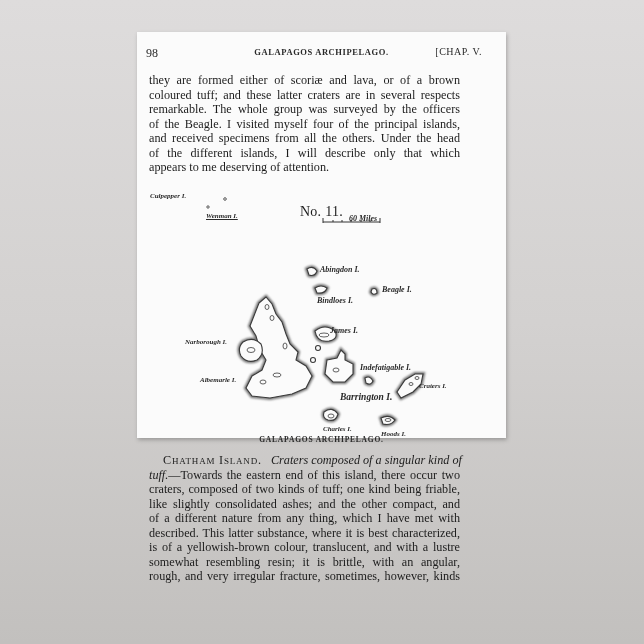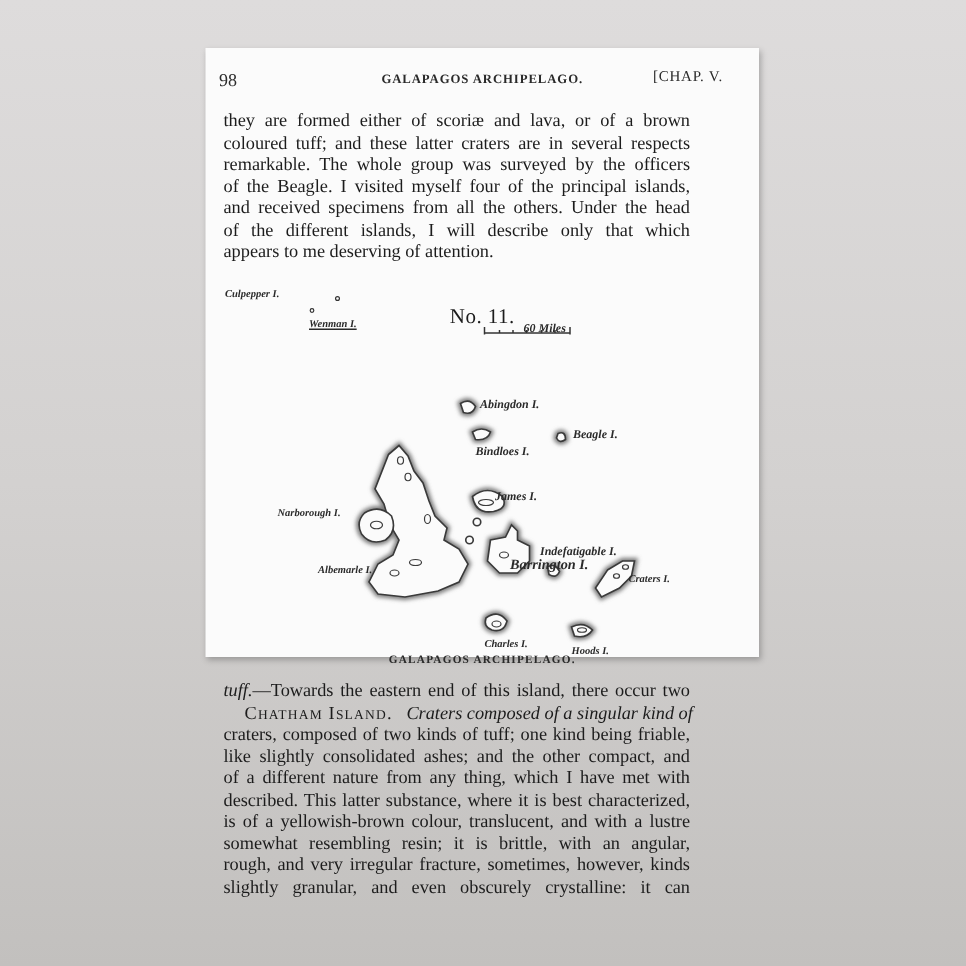--- a/index.html
+++ b/index.html
@@ -143,34 +143,33 @@
   <span class="scale-label">60 Miles</span>
 
   <span class="map-label" style="left:13px; top:160px; font-size:7px;">Culpepper I.</span>
   <span class="map-label" style="left:69px; top:180px; font-size:7px;text-decoration:underline;">Wenman I.</span>
   <span class="map-label" style="left:183px; top:233px;">Abingdon I.</span>
   <span class="map-label" style="left:245px; top:253px;">Beagle I.</span>
   <span class="map-label" style="left:180px; top:264px;">Bindloes I.</span>
   <span class="map-label" style="left:193px; top:294px;">James I.</span>
   <span class="map-label" style="left:48px; top:306px; font-size:7px;">Narborough I.</span>
   <span class="map-label" style="left:223px; top:315px;margin-top:16px;">Indefatigable I.</span>
-  <span class="map-label" style="left:63px; top:344px; font-size:7px;margin-left:12px;">Albemarle I.</span>
-  <span class="map-label big" style="left:203px; top:340px;font-style:italic;">Barrington I.</span>
+  <span class="map-label" style="left:63px; top:344px; font-size:7px;">Albemarle I.</span>
+  <span class="map-label big" style="left:203px; top:360px;font-style:italic;">Barrington I.</span>
   <span class="map-label" style="left:282px; top:350px; font-size:7px;">Craters I.</span>
   <span class="map-label" style="left:186px; top:393px; font-size:7px;">Charles I.</span>
   <span class="map-label" style="left:244px; top:398px; font-size:7px;">Hoods I.</span>
 
   <div class="map-caption">GALAPAGOS ARCHIPELAGO.</div>
 
   <div class="body-text" style="top:421px;">
+    <span class="line" style="padding-left:14px;"><span class="sc">Chatham Island.</span>&nbsp;&nbsp;&nbsp;<span class="it">Craters composed of a singular kind of</span></span>
     <span class="line"><span class="it">tuff.</span><span>—Towards the eastern end of this island, there occur two</span></span>
-    <span class="line" style="padding-left:14px;"><span class="sc">Chatham Island.</span>&nbsp;&nbsp;&nbsp;<span class="it">Craters composed of a singular kind of</span></span>
     <span class="line">craters, composed of two kinds of tuff; one kind being friable,</span>
     <span class="line">like slightly consolidated ashes; and the other compact, and</span>
     <span class="line">of a different nature from any thing, which I have met with</span>
     <span class="line">described.  This latter substance, where it is best characterized,</span>
     <span class="line">is of a yellowish-brown colour, translucent, and with a lustre</span>
     <span class="line">somewhat resembling resin; it is brittle, with an angular,</span>
     <span class="line">rough, and very irregular fracture, sometimes, however, kinds</span>
-    <span class="line">slightly granular, and even obscurely crystalline: it can</span>
   </div>
 
 </div>
 
 </body></html>

